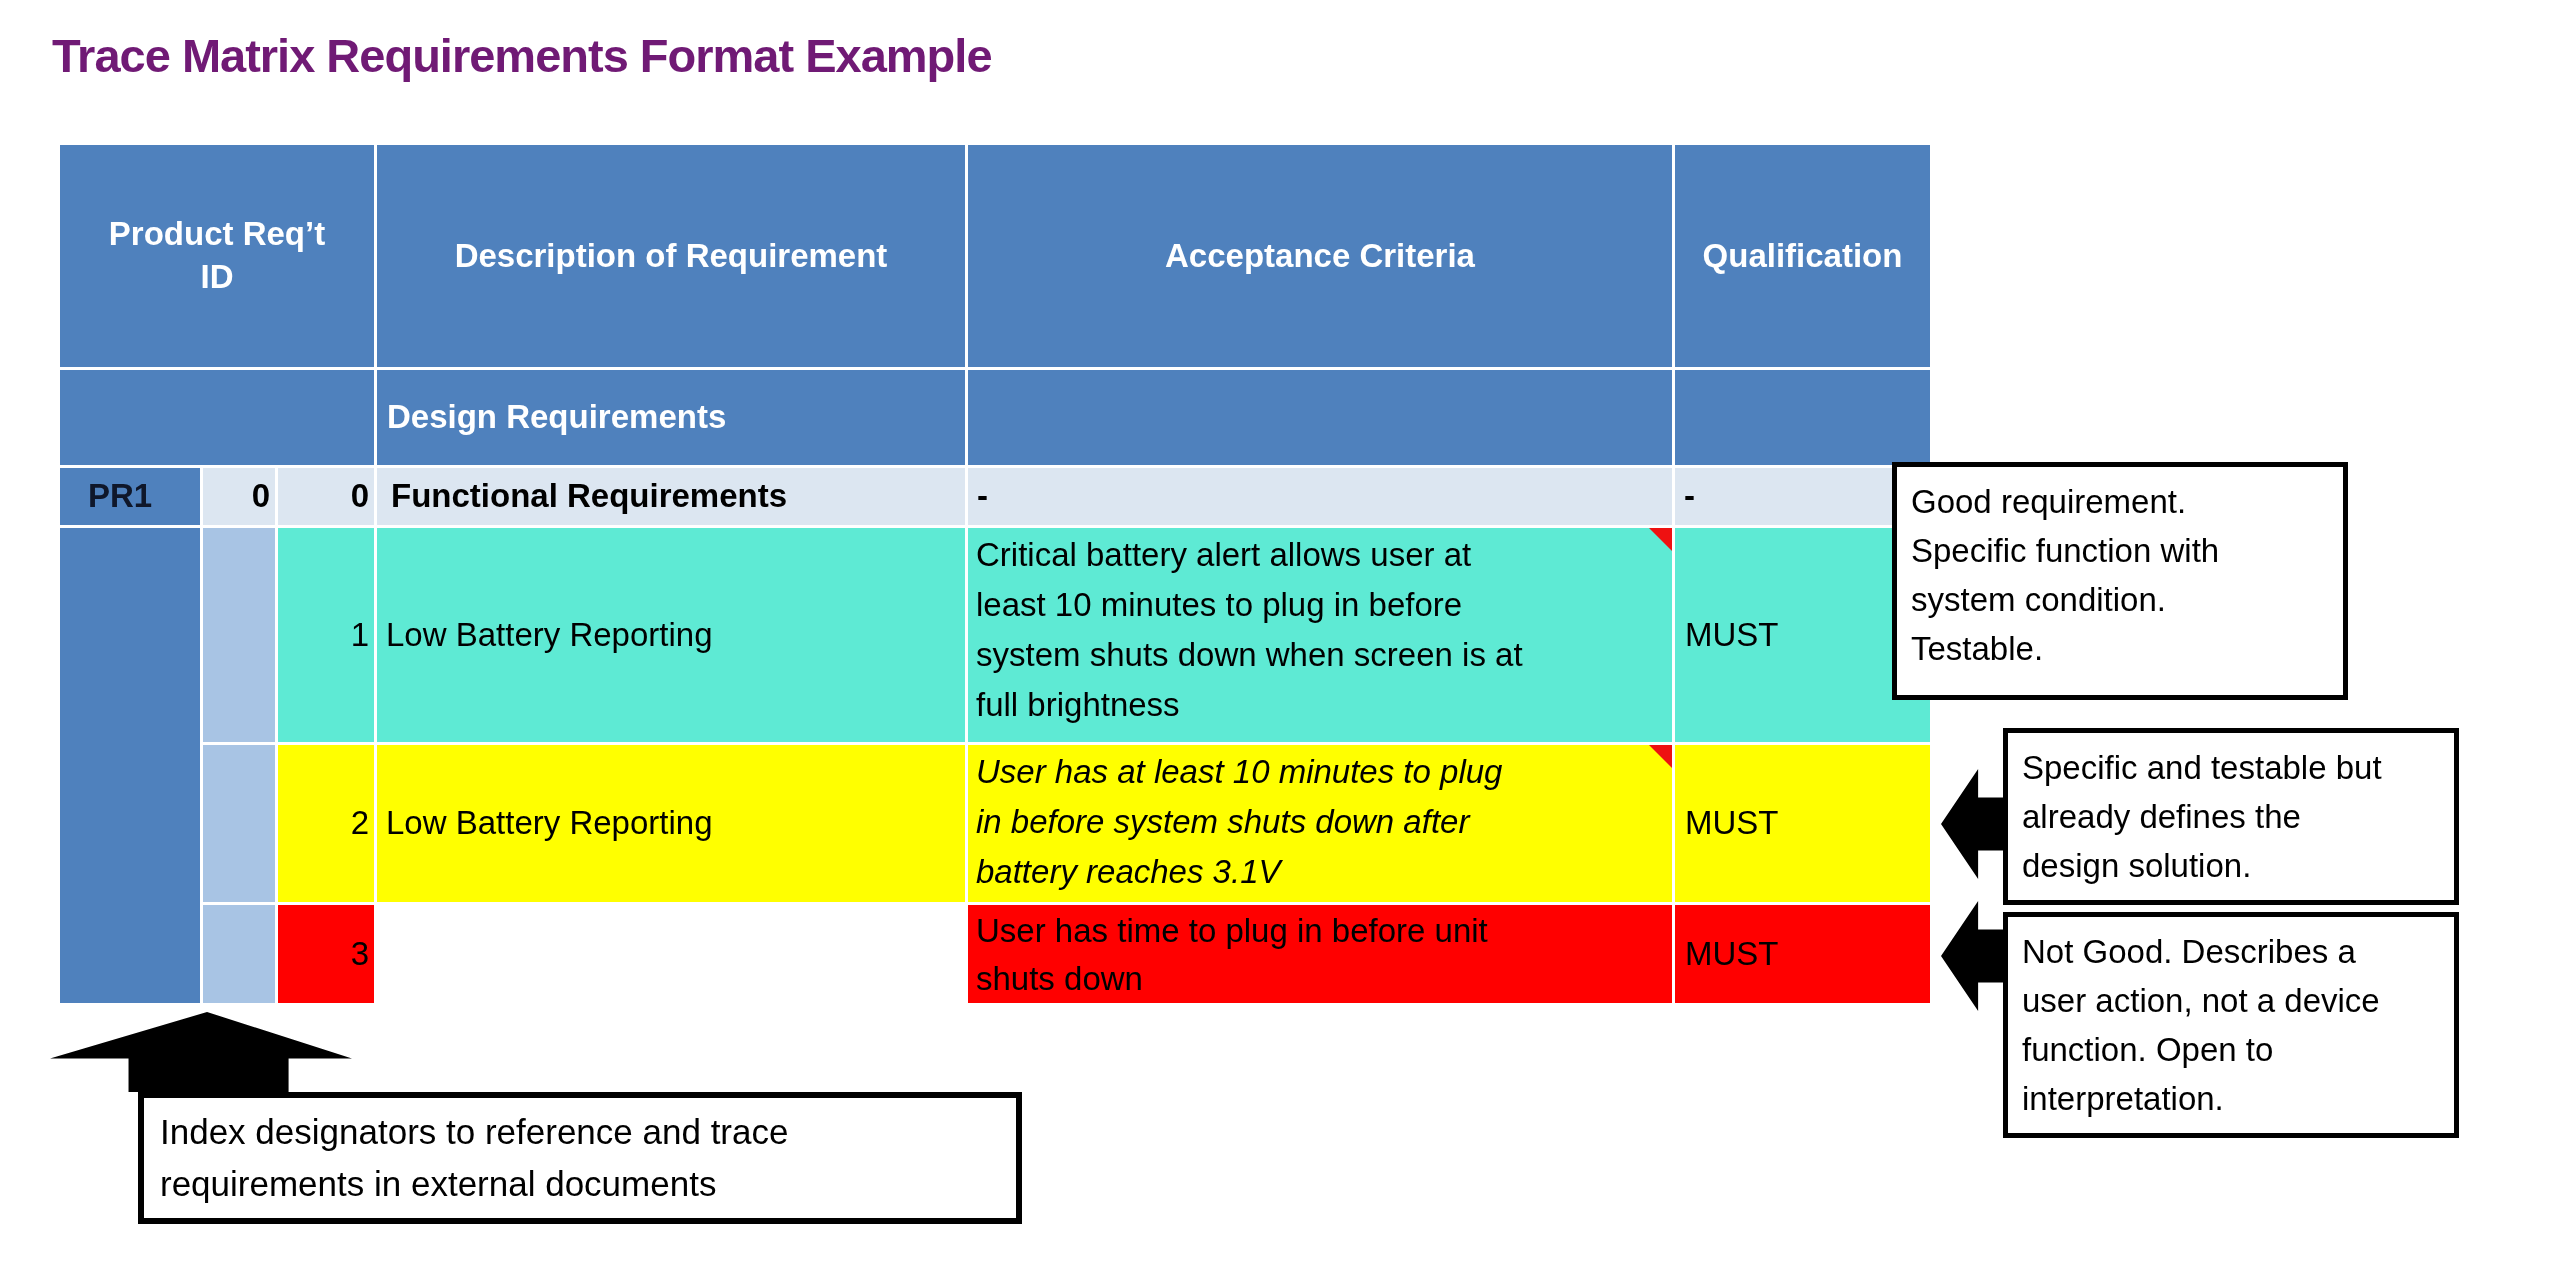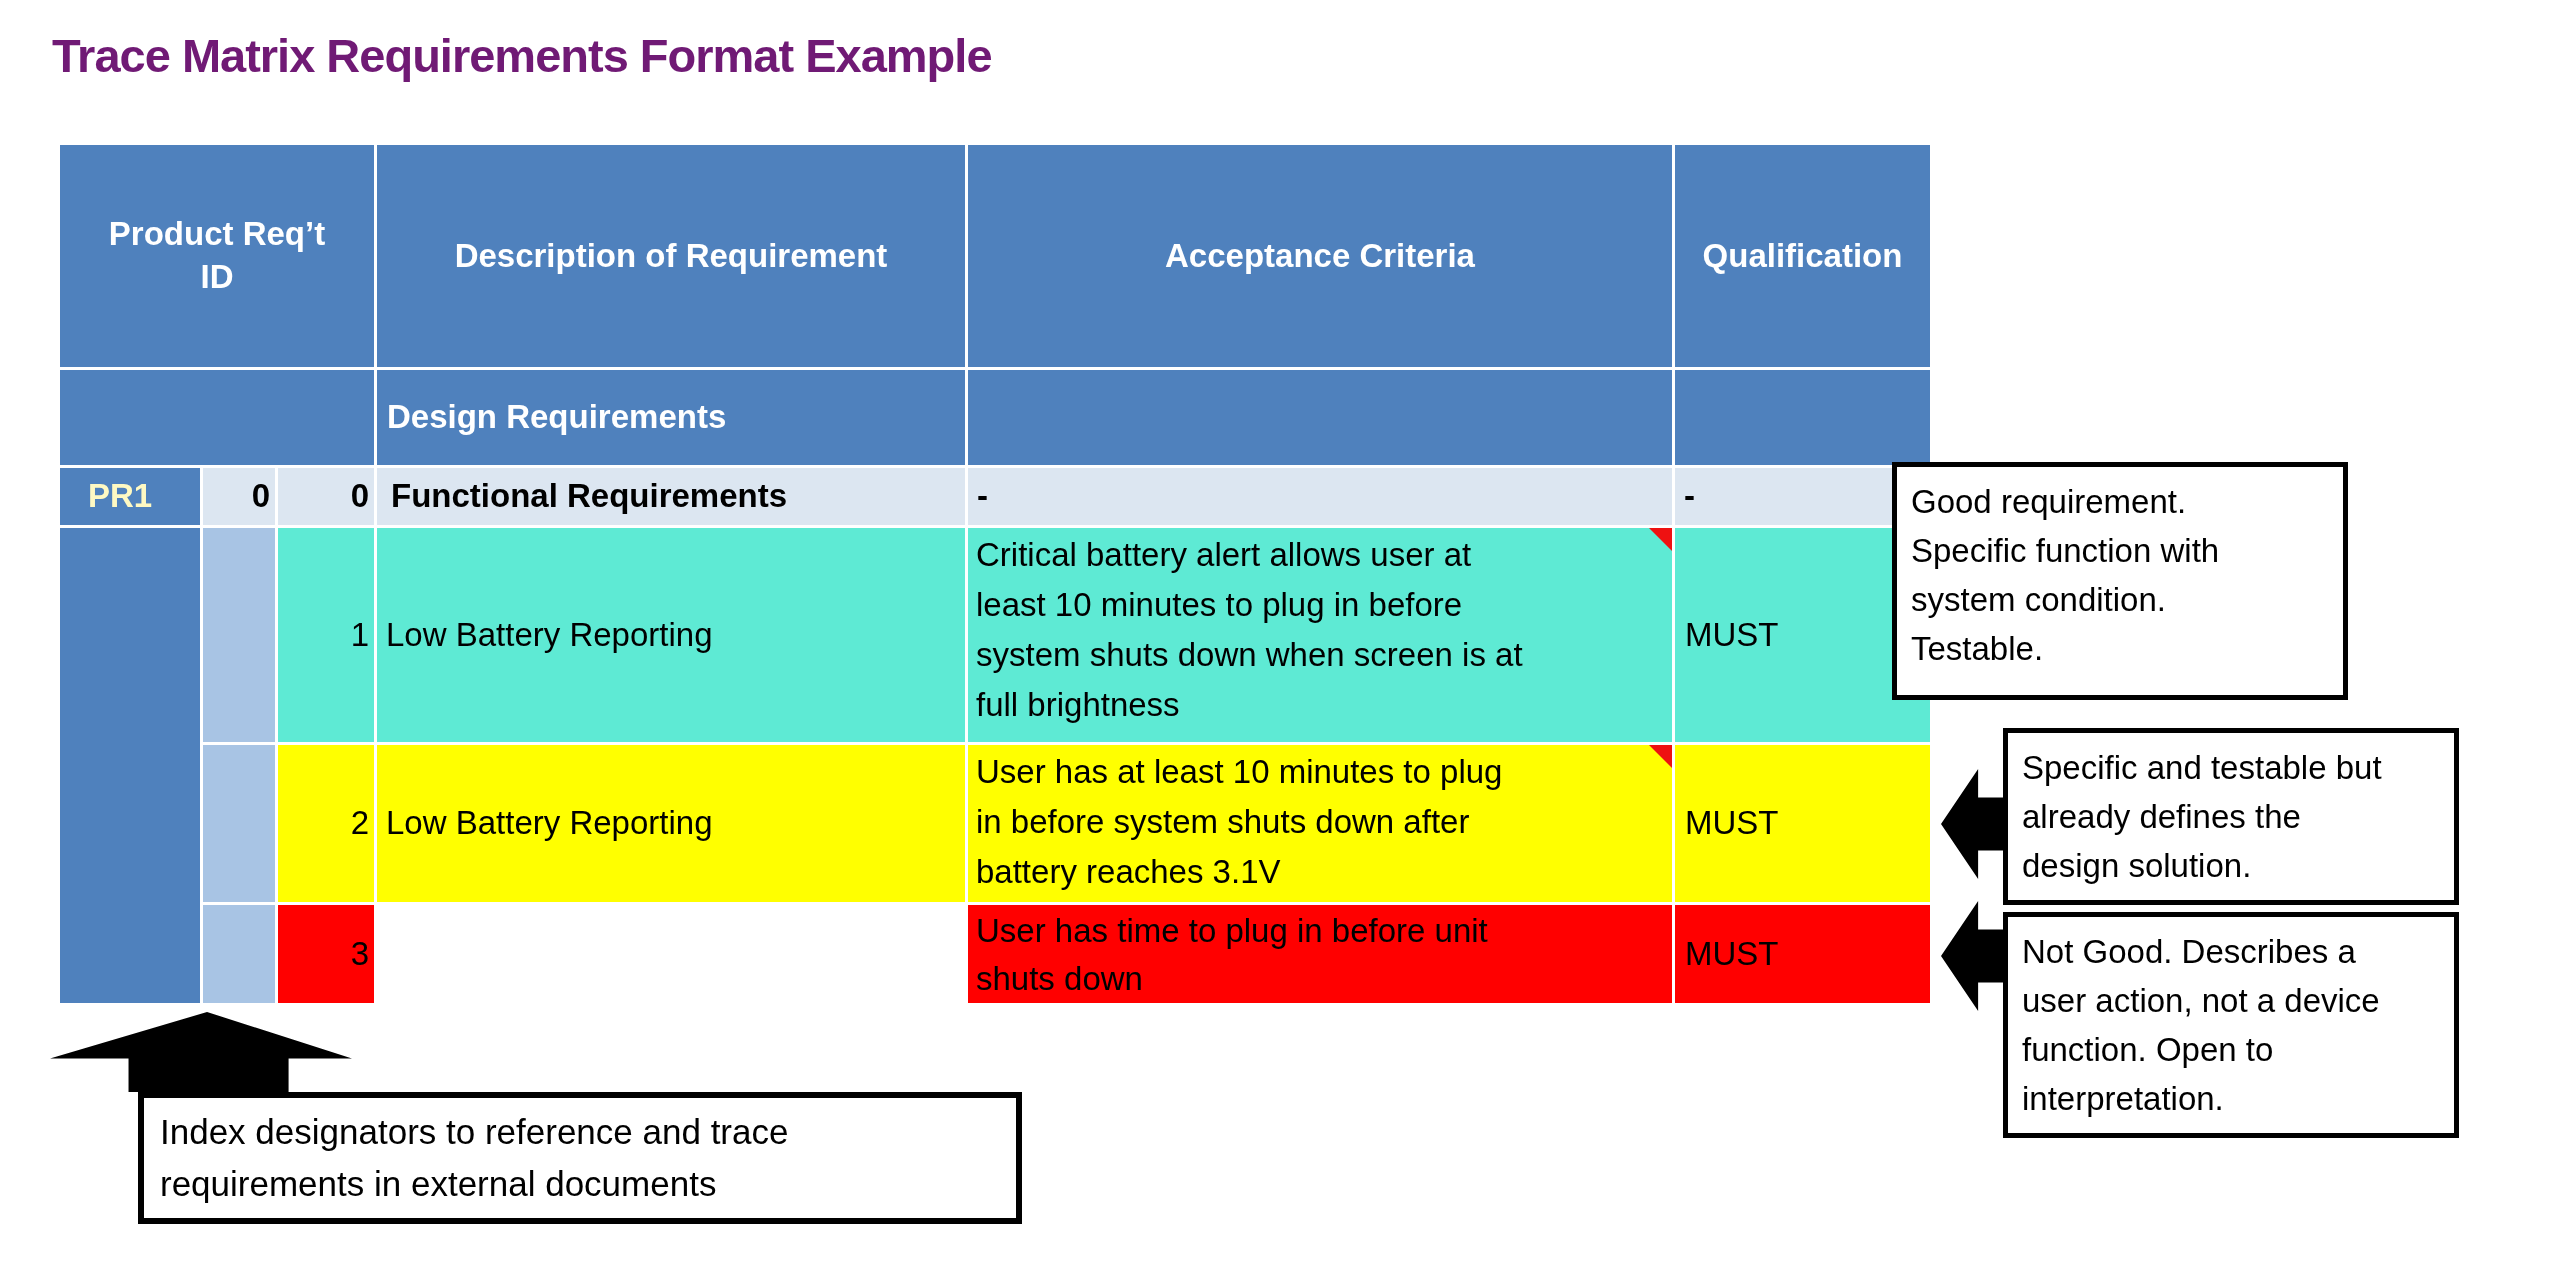--- a/index.html
+++ b/index.html
@@ -75,42 +75,42 @@
 ID</div>
     <div class="cell blue hdr" style="grid-column:4;grid-row:1;">Description of Requirement</div>
     <div class="cell blue hdr" style="grid-column:5;grid-row:1;">Acceptance Criteria</div>
     <div class="cell blue hdr" style="grid-column:6;grid-row:1;">Qualification</div>
 
     <div class="cell blue" style="grid-column:1/4;grid-row:2;"></div>
     <div class="cell blue subhdr" style="grid-column:4;grid-row:2;">Design Requirements</div>
     <div class="cell blue" style="grid-column:5;grid-row:2;"></div>
     <div class="cell blue" style="grid-column:6;grid-row:2;"></div>
 
-    <div class="cell blue bold padl" style="grid-column:1;grid-row:3;color:#fef9c3;padding-left:28px;">PR1</div>
+    <div class="cell blue bold padl" style="grid-column:1;grid-row:3;color:#0f172a;padding-left:28px;">PR1</div>
     <div class="cell r0bg bold num" style="grid-column:2;grid-row:3;">0</div>
     <div class="cell r0bg bold num" style="grid-column:3;grid-row:3;">0</div>
     <div class="cell r0bg bold padl" style="grid-column:4;grid-row:3;padding-left:14px;">Functional Requirements</div>
     <div class="cell r0bg bold padl" style="grid-column:5;grid-row:3;">-</div>
     <div class="cell r0bg bold padl" style="grid-column:6;grid-row:3;">-</div>
 
     <div class="cell blue colA-span"></div>
 
     <div class="cell idxbg" style="grid-column:2;grid-row:4;"></div>
     <div class="cell green num" style="grid-column:3;grid-row:4;">1</div>
     <div class="cell green padl" style="grid-column:4;grid-row:4;">Low Battery Reporting</div>
     <div class="cell green acc" style="grid-column:5;grid-row:4;"><span>Critical battery alert allows user at
 least 10 minutes to plug in before
 system shuts down when screen is at
 full brightness</span><span class="marker"></span></div>
     <div class="cell green qual" style="grid-column:6;grid-row:4;">MUST</div>
 
     <div class="cell idxbg" style="grid-column:2;grid-row:5;"></div>
     <div class="cell yellow num" style="grid-column:3;grid-row:5;">2</div>
     <div class="cell yellow padl" style="grid-column:4;grid-row:5;">Low Battery Reporting</div>
-    <div class="cell yellow acc" style="grid-column:5;grid-row:5;"><span>User has at least 10 minutes to plug
+    <div class="cell yellow acc" style="grid-column:5;grid-row:5;font-style:italic;"><span>User has at least 10 minutes to plug
 in before system shuts down after
 battery reaches 3.1V</span><span class="marker"></span></div>
     <div class="cell yellow qual" style="grid-column:6;grid-row:5;">MUST</div>
 
     <div class="cell idxbg" style="grid-column:2;grid-row:6;"></div>
     <div class="cell red num" style="grid-column:3;grid-row:6;">3</div>
     <div class="cell red acc tight" style="grid-column:5;grid-row:6;"><span>User has time to plug in before unit
 shuts down</span></div>
     <div class="cell red qual" style="grid-column:6;grid-row:6;">MUST</div>
   </div>

